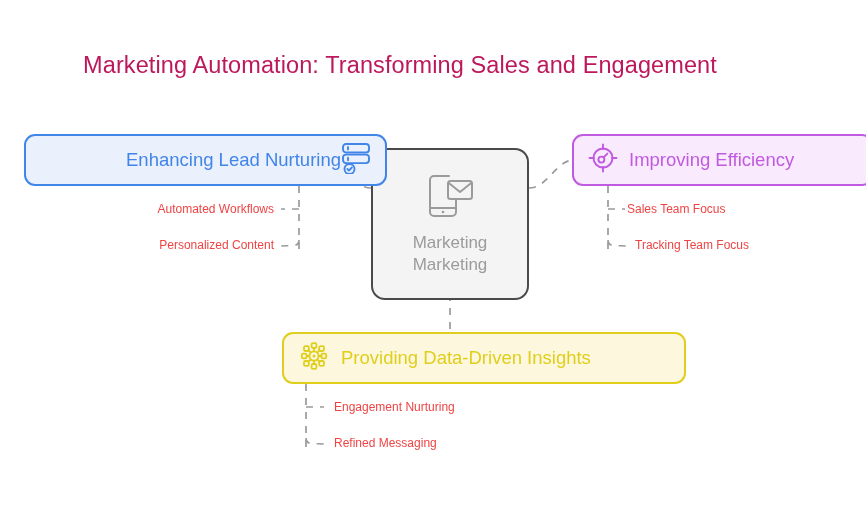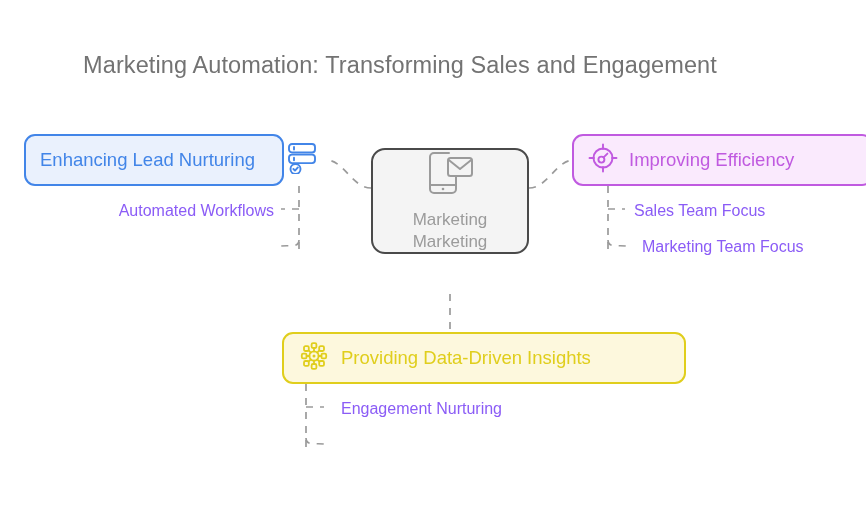--- a/index.html
+++ b/index.html
@@ -28,21 +28,21 @@
     pointer-events: none;
   }
 
   .title {
     position: absolute;
     left: 0;
     top: 52px;
     width: 800px;
     text-align: center;
     font-size: 23.5px;
-    color: #737373;
+    color: #be185d;
     letter-spacing: 0.1px;
     white-space: nowrap;
   }
 
   
   .node {
     position: absolute;
     box-sizing: border-box;
     display: flex;
     align-items: center;
@@ -58,25 +58,24 @@
     line-height: 1;
   }
   .node .ico {
     display: block;
     flex: 0 0 auto;
   }
 
   #node-lead {
     left: 24px;
     top: 134px;
-    width: 260px;
+    width: 363px;
     background: #eaf1fd;
     border-color: #4285e8;
-    justify-content: space-between;
-    gap: 32px;
+    justify-content: flex-end;
   }
   #node-lead .label { color: #4285e8; }
 
   #node-eff {
     left: 572px;
     top: 134px;
     width: 301px;
     background: #faeafd;
     border-color: #c05ae0;
     justify-content: flex-start;
@@ -94,21 +93,21 @@
     gap: 11px;
   }
   #node-insights .label { color: #e0ce1c; }
 
   
   #node-center {
     position: absolute;
     left: 371px;
     top: 148px;
     width: 158px;
-    height: 106px;
+    height: 152px;
     box-sizing: border-box;
     background: #f4f4f4;
     border: 2.2px solid #4a4a4a;
     border-radius: 14px;
     display: flex;
     flex-direction: column;
     align-items: center;
     justify-content: center;
   }
   #node-center .center-ico {
@@ -117,25 +116,24 @@
   #node-center .center-label {
     font-size: 17px;
     color: #9b9b9b;
     text-align: center;
     line-height: 1.32;
   }
 
   
   .leaf {
     position: absolute;
-    font-size: 16px;
-    color: #8b5cf6;
+    font-size: 12px;
+    color: #ef4444;
     white-space: nowrap;
     line-height: 1;
-    margin-left: 7px;
   }
   .leaf-right-aligned { text-align: right; }
   .leaf-left-aligned  { text-align: right; }
 
   #leaf-workflows   { right: 592px; top: 203px; }
   #leaf-personal    { right: 592px; top: 239px; }
   #leaf-sales       { left: 627px;  top: 203px; }
   #leaf-mktteam     { left: 635px;  top: 239px; }
   #leaf-engagement  { left: 334px;  top: 401px; }
   #leaf-refined     { left: 334px;  top: 437px; }
@@ -194,38 +192,39 @@
         <line x1="7" y1="5" x2="7" y2="7.6"></line>
         <rect x="2" y="12.6" width="26" height="8.5" rx="3"></rect>
         <line x1="7" y1="15.6" x2="7" y2="18.2"></line>
         <circle cx="8.5" cy="27" r="5"></circle>
         <path d="M6.4 27 L8 28.6 L10.9 25.4"></path>
       </svg>
     </span>
   </div>
 
   <div class="leaf leaf-right-aligned" id="leaf-workflows">Automated Workflows</div>
+  <div class="leaf leaf-right-aligned" id="leaf-personal">Personalized Content</div>
 
   <div class="node" id="node-eff">
     <span class="ico">
       <svg width="30" height="30" viewBox="0 0 30 30" xmlns="http://www.w3.org/2000/svg" fill="none" stroke="#c05ae0" stroke-width="1.9" stroke-linecap="round" stroke-linejoin="round">
         <circle cx="15" cy="15" r="9.5"></circle>
         <line x1="15" y1="1.5" x2="15" y2="6"></line>
         <line x1="15" y1="24" x2="15" y2="28.5"></line>
         <line x1="1.5" y1="15" x2="6" y2="15"></line>
         <line x1="24" y1="15" x2="28.5" y2="15"></line>
         <circle cx="13.4" cy="16.6" r="3"></circle>
         <line x1="15.6" y1="14.4" x2="19.4" y2="10.6"></line>
       </svg>
     </span>
     <span class="label">Improving Efficiency</span>
   </div>
 
   <div class="leaf leaf-left-aligned" id="leaf-sales">Sales Team Focus</div>
-  <div class="leaf leaf-left-aligned" id="leaf-mktteam">Marketing Team Focus</div>
+  <div class="leaf leaf-left-aligned" id="leaf-mktteam">Tracking Team Focus</div>
 
   <div class="node" id="node-insights">
     <span class="ico">
       <svg width="32" height="30" viewBox="0 0 32 30" xmlns="http://www.w3.org/2000/svg" fill="none" stroke="#e0ce1c" stroke-width="1.8" stroke-linecap="round" stroke-linejoin="round">
         <circle cx="16" cy="15" r="4.6"></circle>
         <circle cx="16" cy="15" r="1.5" fill="#e0ce1c" stroke="none"></circle>
         <line x1="16" y1="10.4" x2="16" y2="7"></line>
         <line x1="16" y1="19.6" x2="16" y2="23"></line>
         <line x1="11.4" y1="15" x2="8.5" y2="15"></line>
         <line x1="20.6" y1="15" x2="23.5" y2="15"></line>
@@ -240,14 +239,15 @@
         <rect x="6" y="5.2" width="4.8" height="4.8" rx="1.4"></rect>
         <rect x="21.2" y="5.2" width="4.8" height="4.8" rx="1.4"></rect>
         <rect x="6" y="20" width="4.8" height="4.8" rx="1.4"></rect>
         <rect x="21.2" y="20" width="4.8" height="4.8" rx="1.4"></rect>
       </svg>
     </span>
     <span class="label">Providing Data-Driven Insights</span>
   </div>
 
   <div class="leaf leaf-left-aligned" id="leaf-engagement">Engagement Nurturing</div>
+  <div class="leaf leaf-left-aligned" id="leaf-refined">Refined Messaging</div>
 
 </div>
 
 </body></html>

